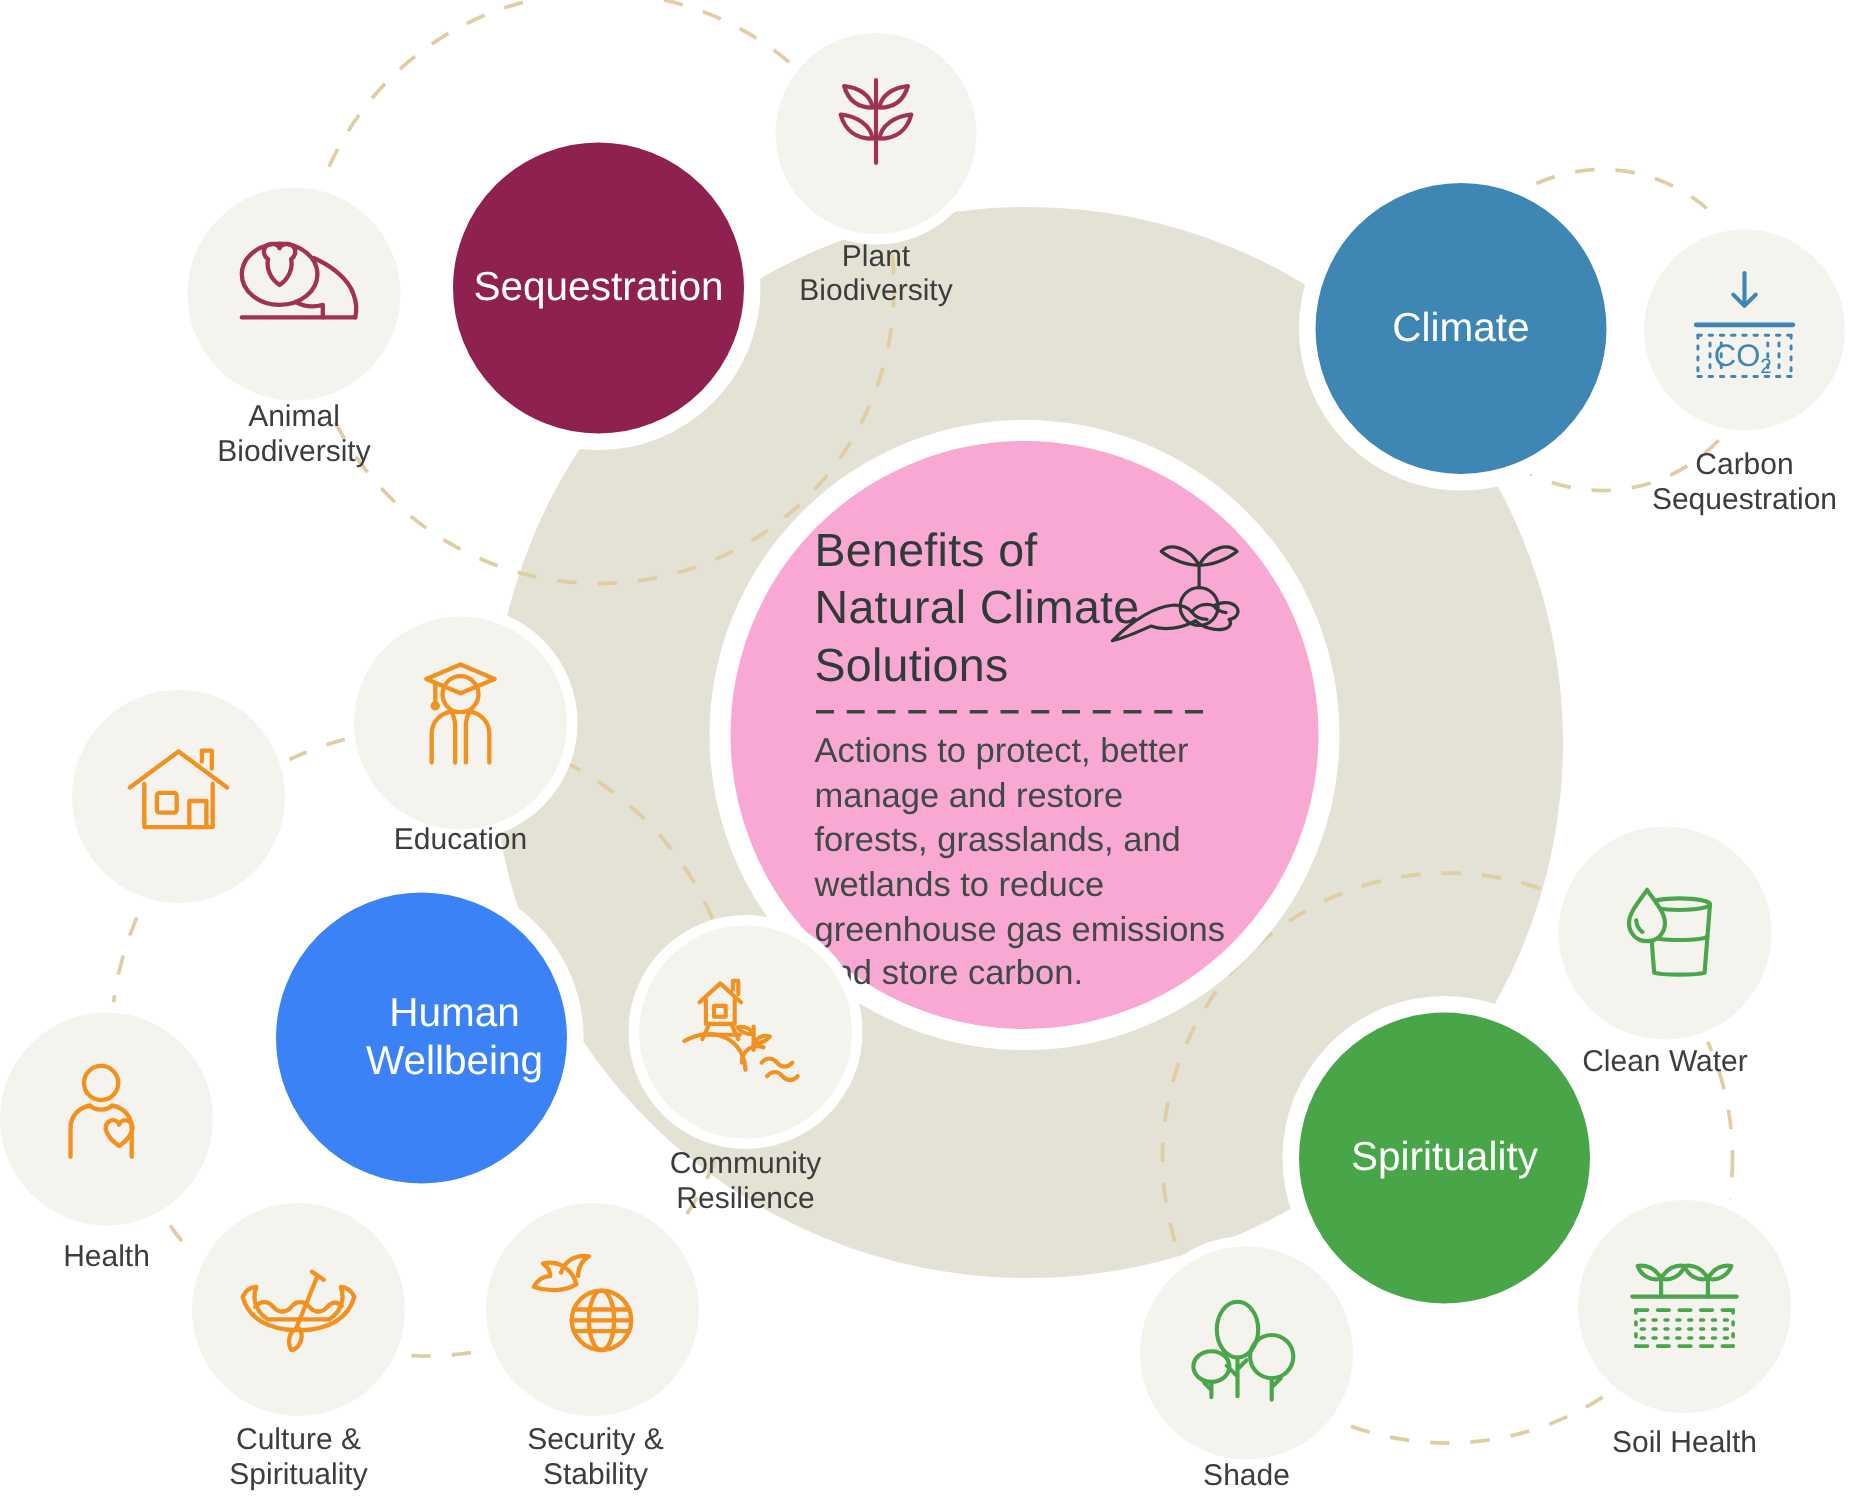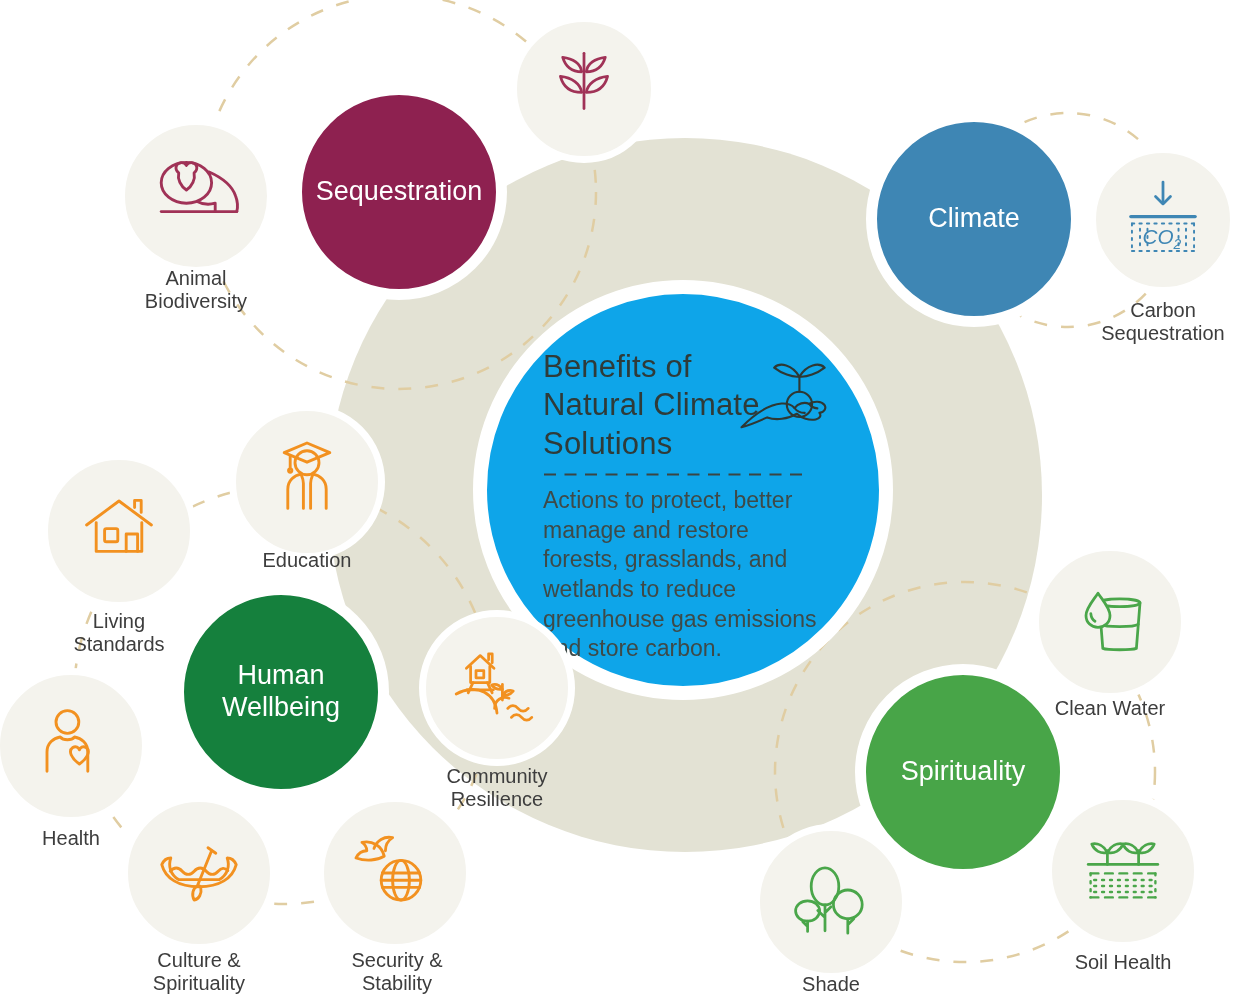--- a/index.html
+++ b/index.html
@@ -5,50 +5,50 @@
   html,body{margin:0;padding:0;}
   body{
     width:1236px;height:1003px;position:relative;background:#ffffff;
     font-family:"Liberation Sans", sans-serif;overflow:hidden;
   }
   .stage{position:absolute;left:0;top:0;width:1236px;height:1003px;}
   svg.bg{position:absolute;left:0;top:0;z-index:1;}
 
   .center-circle{
     position:absolute;z-index:3;left:473px;top:280px;width:392px;height:392px;
-    border-radius:50%;background:#0ea5e9;border:14px solid #ffffff;
+    border-radius:50%;background:#f9a8d4;border:14px solid #ffffff;
   }
   .ctitle{
     position:absolute;left:56px;top:54px;width:252px;
     font-size:31px;line-height:1.24;color:#2F3B39;font-weight:500;letter-spacing:.2px;
   }
   .chand{position:absolute;left:248px;top:58px;}
   .cdivider{position:absolute;left:56px;top:178px;}
   .cdesc{
     position:absolute;left:56px;top:192px;width:286px;
     font-size:23px;line-height:1.29;color:#3E4A48;
   }
 
   .hub{
     position:absolute;z-index:4;width:194px;height:194px;border-radius:50%;
     border:11px solid #ffffff;display:flex;align-items:center;justify-content:center;
     text-align:center;color:#ffffff;font-size:27px;line-height:1.18;
   }
   .hub-biodiversity{background:#8E2150;}
   .hub-climate{background:#3E86B4;}
-  .hub-wellbeing{background:#15803d;}
+  .hub-wellbeing{background:#3b82f6;justify-content:flex-end;}
   .hub-environment{background:#48A548;}
   .hub span{display:block;width:170px;}
 
   .sat{
     position:absolute;z-index:4;width:142px;height:142px;border-radius:50%;
     background:#F4F3ED;border:7px solid #ffffff;
     display:flex;align-items:center;justify-content:center;
   }
-  .sat.small{width:134px;height:134px;font-style:italic;}
+  .sat.small{width:134px;height:134px;}
 
   .lbl{
     position:absolute;z-index:5;text-align:center;
     font-size:20px;line-height:1.16;color:#3D3D3D;
   }
 
   .ic{stroke-linecap:round;stroke-linejoin:round;fill:none;}
   .ic-maroon{stroke:#A03257;}
   .ic-blue{stroke:#3E86B4;}
   .ic-orange{stroke:#F29120;}
@@ -244,23 +244,23 @@
         <path d="M35,42.5 V64 M35,53 L29,47 M35,49 L40,44"></path>
         <circle cx="54" cy="42" r="12"></circle>
         <path d="M54,54 V66 M54,59 L59,54"></path>
         <ellipse cx="20.5" cy="47.5" rx="10" ry="8.5"></ellipse>
         <path d="M20.5,56 V64.5 M20.5,60.5 L16.5,56.5"></path>
       </g>
     </svg>
   </div>
 
   <div class="lbl" style="left:131px;top:267px;width:130px;">Animal Biodiversity</div>
+  <div class="lbl" style="left:524px;top:160px;width:120px;">Plant Biodiversity</div>
   <div class="lbl" style="left:1083px;top:299px;width:160px;">Carbon Sequestration</div>
   <div class="lbl" style="left:237px;top:549px;width:140px;">Education</div>
-  <div class="lbl" style="left:64px;top:610px;width:110px;">Living Standards</div>
   <div class="lbl" style="left:11px;top:827px;width:120px;">Health</div>
   <div class="lbl" style="left:134px;top:949px;width:130px;">Culture &amp; Spirituality</div>
   <div class="lbl" style="left:427px;top:765px;width:140px;">Community Resilience</div>
   <div class="lbl" style="left:337px;top:949px;width:120px;">Security &amp; Stability</div>
   <div class="lbl" style="left:1030px;top:697px;width:160px;">Clean Water</div>
   <div class="lbl" style="left:1043px;top:951px;width:160px;">Soil Health</div>
   <div class="lbl" style="left:771px;top:973px;width:120px;">Shade</div>
 
 </div>
 

